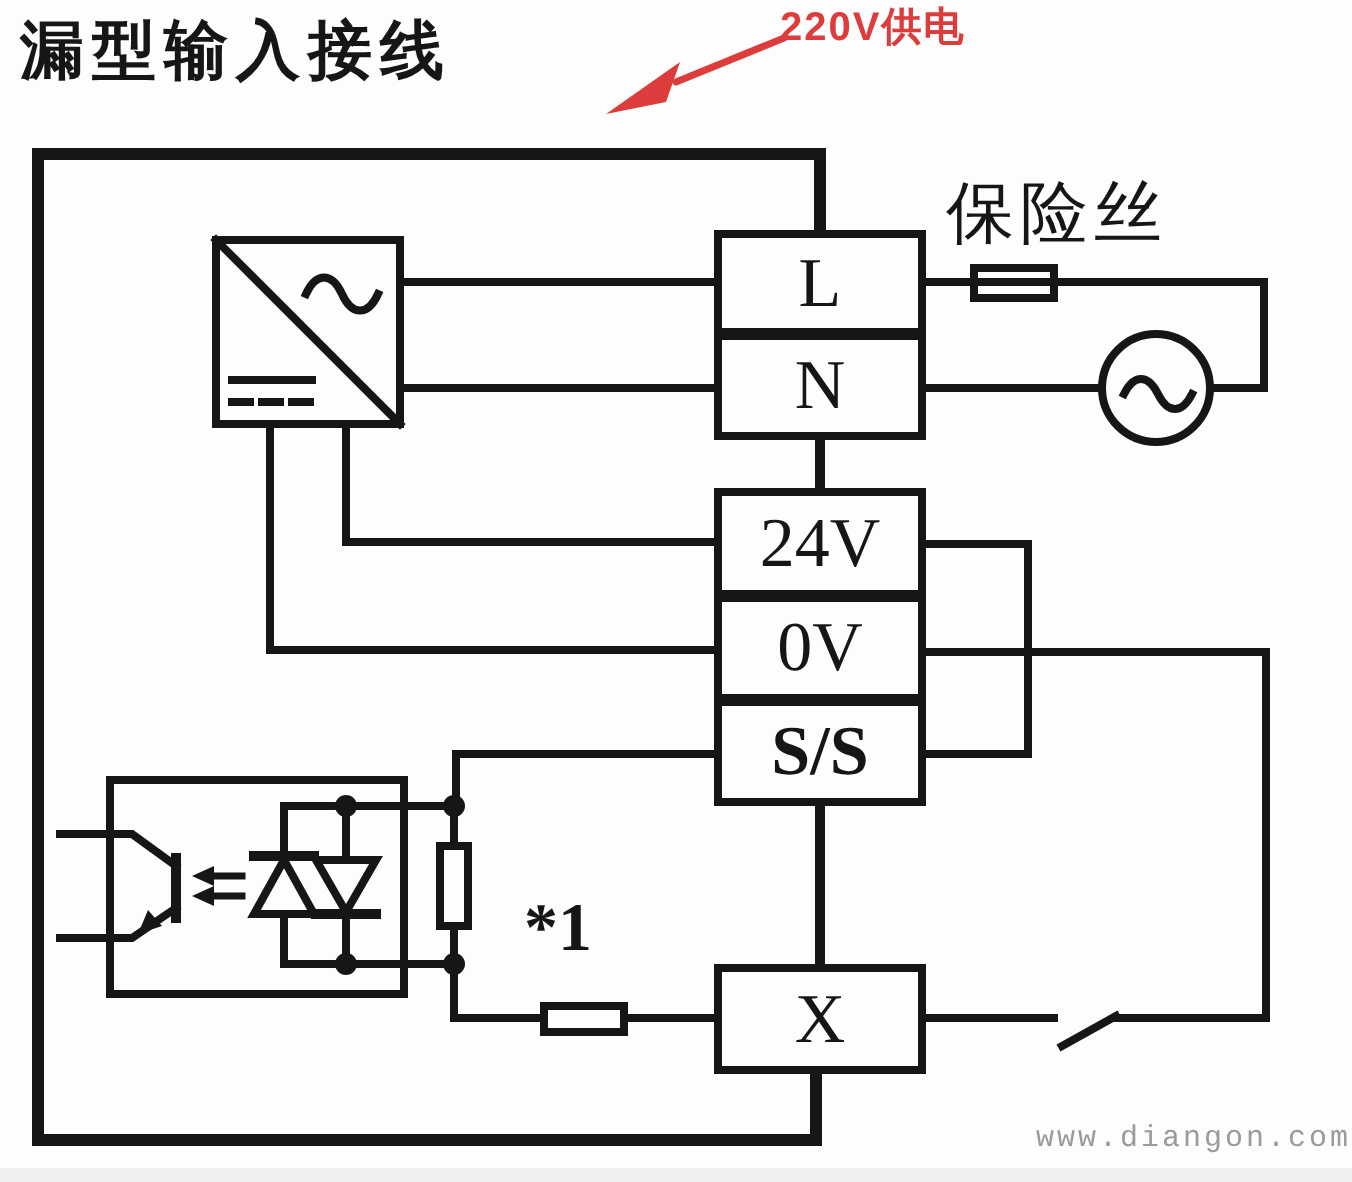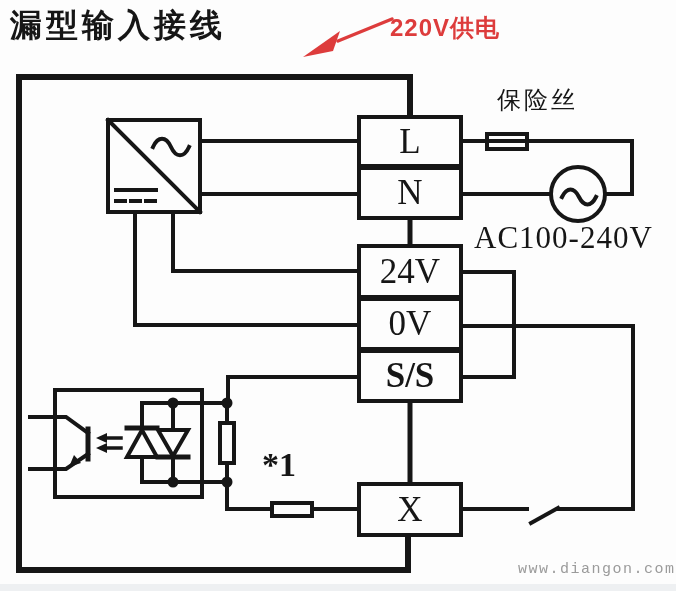--- a/index.html
+++ b/index.html
@@ -13,23 +13,23 @@
   svg{position:absolute;left:0;top:0;z-index:1;}
   .wire{stroke:var(--line);stroke-width:4;fill:none;stroke-linecap:square;stroke-linejoin:miter;}
   .w5{stroke-width:5;} .w6{stroke-width:6;} .w3{stroke-width:3.5;}
   .dot{fill:var(--line);stroke:none;}
   .whitefill{fill:var(--bg);}
   .dashed{stroke-dasharray:9 6;}
   .redln{stroke:var(--red);stroke-width:3.5;fill:none;stroke-linecap:round;}
   .redfill{fill:var(--red);stroke:none;}
   .lbl{position:absolute;z-index:2;color:var(--line);white-space:nowrap;}
   .title{left:10px;top:4px;font-size:32px;font-weight:600;letter-spacing:4px;}
-  .red-note{left:390px;top:12px;font-size:24px;font-weight:600;color:var(--red);
+  .red-note{left:390px;top:0;font-size:20px;font-weight:600;color:var(--red);
             font-family:"Liberation Sans","DejaVu Sans",sans-serif;letter-spacing:1px;}
-  .fuse-lbl{left:473px;top:84px;font-size:24px;letter-spacing:3px;margin-left:24px;}
+  .fuse-lbl{left:473px;top:84px;font-size:34px;letter-spacing:3px;}
   .ac-lbl{left:474px;top:220px;font-size:31px;letter-spacing:1px;}
   .note-lbl{left:262px;top:446px;font-size:34px;font-weight:600;}
   .watermark{left:518px;top:561px;font-size:15px;letter-spacing:1.5px;color:var(--watermark);
              font-family:Liberation Mono, monospace;}
   .t{
     position:absolute;z-index:2;background:var(--bg);border:4px solid var(--line);
     box-sizing:border-box;display:flex;align-items:center;justify-content:center;
     font-size:35px;color:var(--line);
   }
   .strip{position:absolute;left:0;top:584px;width:676px;height:7px;background:var(--strip);z-index:0;}
@@ -161,21 +161,20 @@
 
     <g>
       <line class="redln" x1="338" y1="41" x2="392" y2="19"></line>
       <polygon class="redfill" points="303,57 340,31 333,51"></polygon>
     </g>
   </svg>
 
   <div class="lbl title">漏型输入接线</div>
   <div class="lbl red-note">220V供电</div>
   <div class="lbl fuse-lbl">保险丝</div>
-  <div class="lbl ac-lbl">AC100-240V</div>
   <div class="lbl note-lbl">*1</div>
   <div class="lbl watermark">www.diangon.com</div>
 
   <div class="t" style="left:357px;top:115px;width:106px;height:53px;">L</div>
   <div class="t" style="left:357px;top:166px;width:106px;height:54px;">N</div>
   <div class="t" style="left:357px;top:244px;width:106px;height:55px;">24V</div>
   <div class="t" style="left:357px;top:297px;width:106px;height:54px;">0V</div>
   <div class="t" style="left:357px;top:349px;width:106px;height:54px;font-weight:bold;">S/S</div>
   <div class="t" style="left:357px;top:482px;width:106px;height:55px;">X</div>
 

